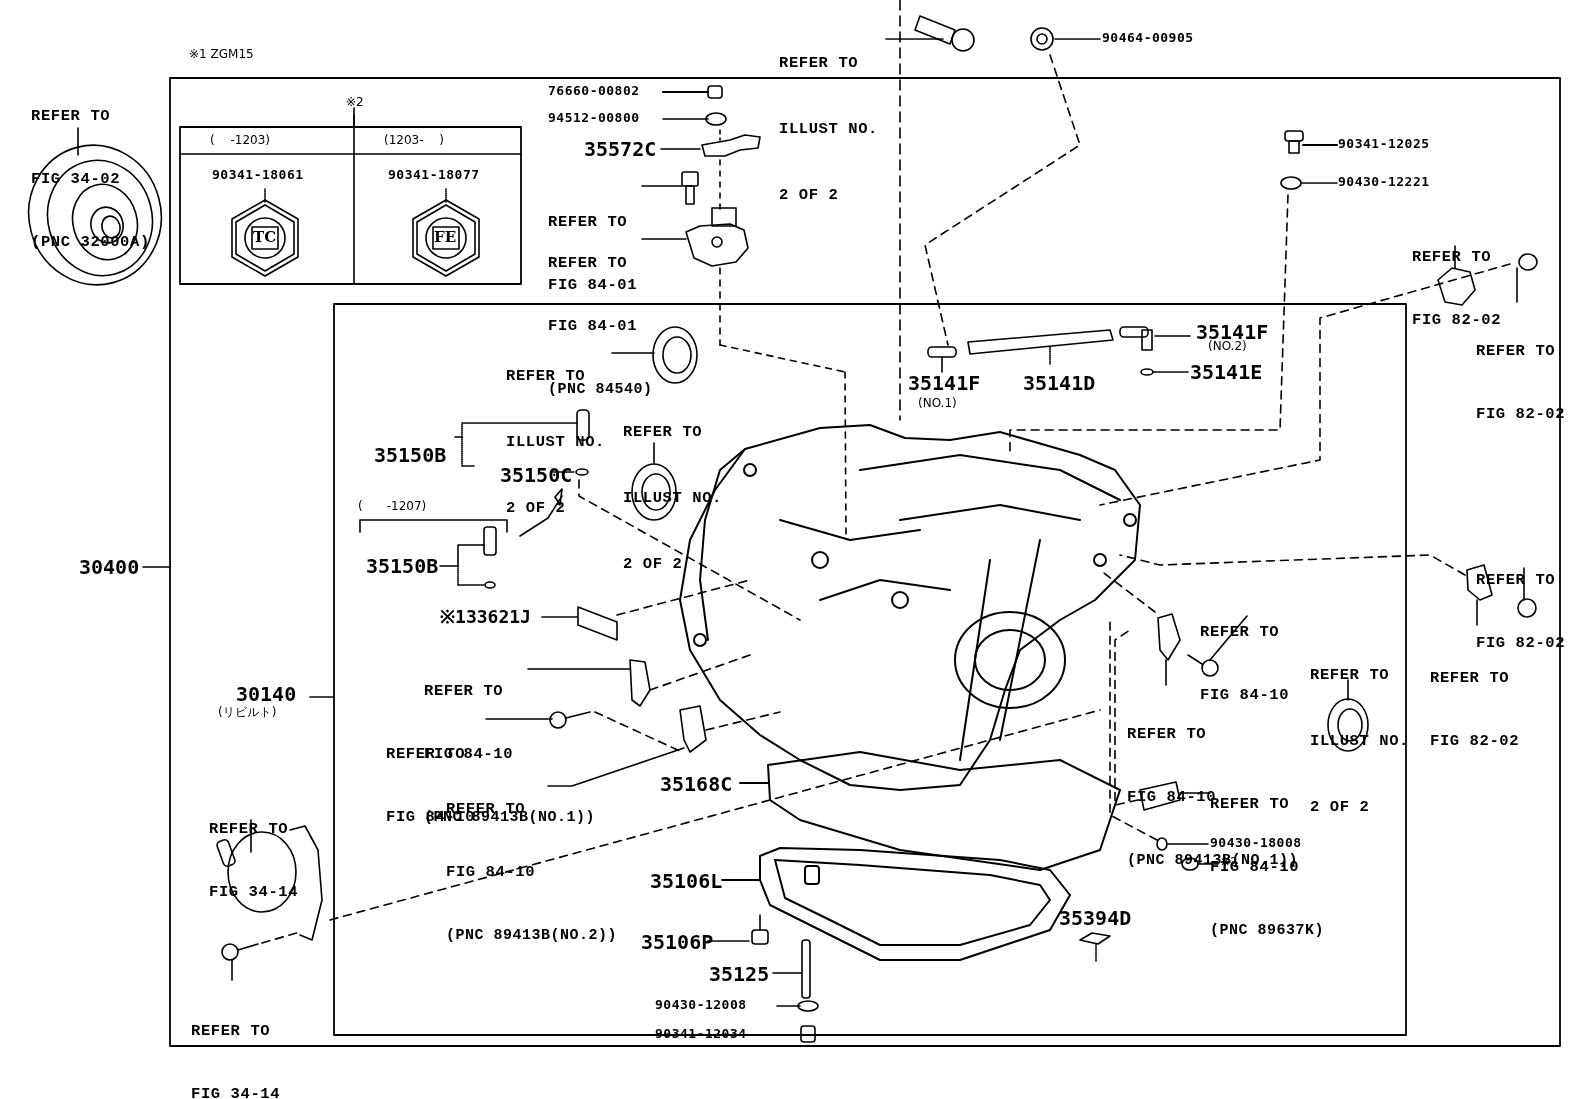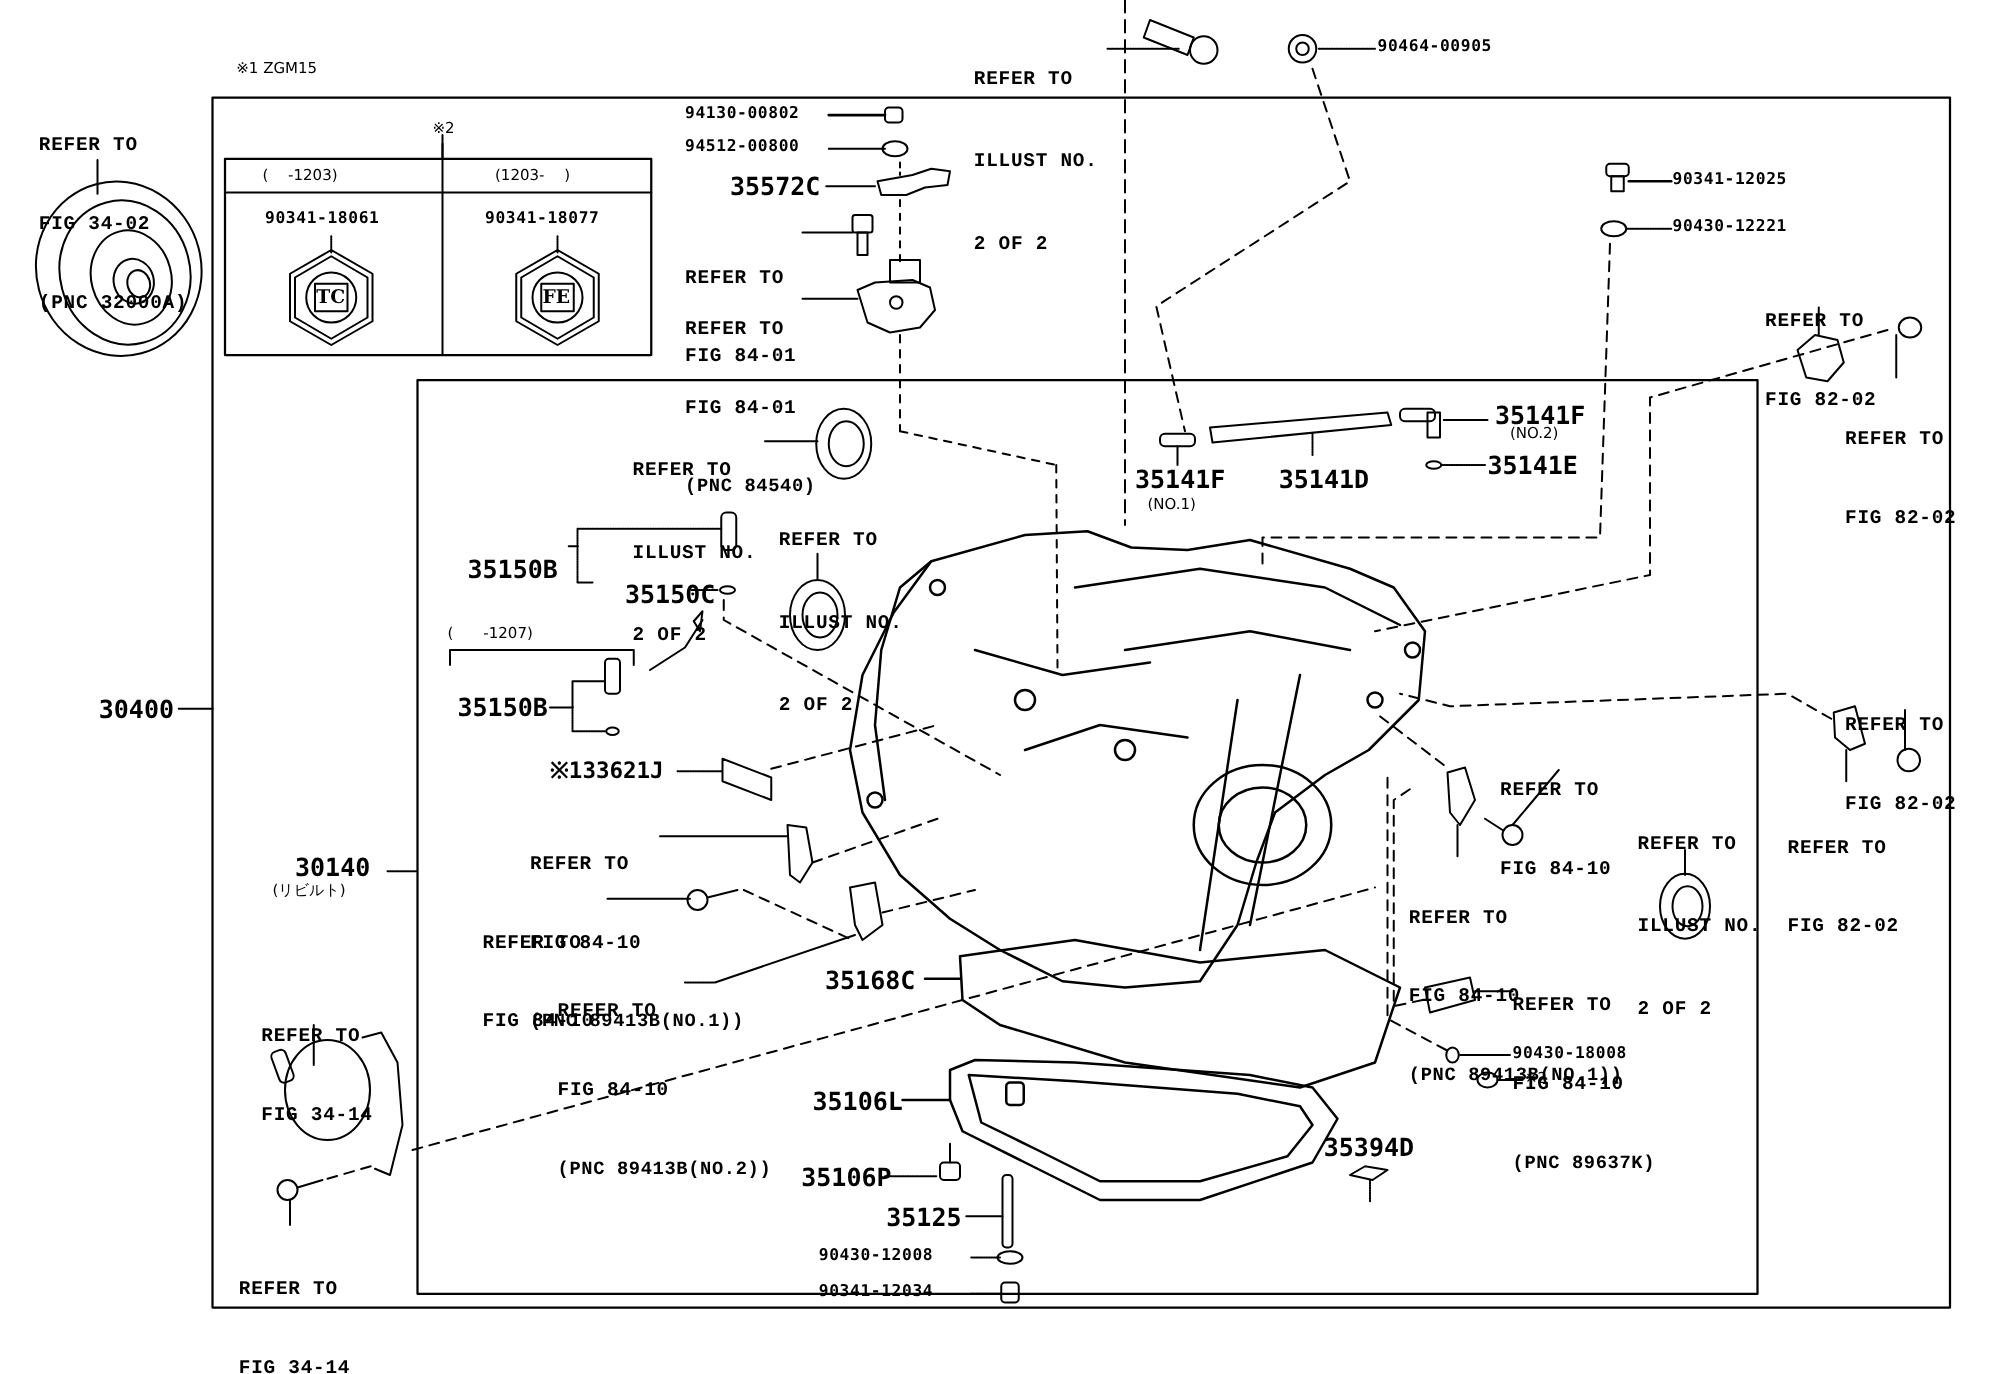--- a/index.html
+++ b/index.html
@@ -290,42 +290,42 @@
     <line x1="238" y1="950" x2="258" y2="944"></line>
     <line x1="232" y1="960" x2="232" y2="980"></line>
     <line x1="262" y1="943" x2="300" y2="932" stroke-dasharray="8 6"></line>
   </g>
 </svg>
 
 <div class="lbl thin" style="left:189px;top:48px;">※1 ZGM15</div>
 <div class="lbl thin" style="left:346px;top:96px;">※2</div>
 
 <div class="lbl thin" style="left:210px;top:134px;">(　 -1203)</div>
-<div class="lbl thin" style="left:396px;top:134px;">(1203-　 )</div>
+<div class="lbl thin" style="left:384px;top:134px;">(1203-　 )</div>
 <div class="lbl pn" style="left:212px;top:168px;">90341-18061</div>
 <div class="lbl pn" style="left:388px;top:168px;">90341-18077</div>
 <div class="lbl" style="left:253px;top:228px;font:bold 15px 'DejaVu Serif',serif;">TC</div>
 <div class="lbl" style="left:434px;top:228px;font:bold 15px 'DejaVu Serif',serif;">FE</div>
 
 <div class="lbl big" style="left:79px;top:557px;">30400</div>
 <div class="lbl big" style="left:236px;top:684px;text-align:right;">30140</div>
 <div class="lbl thin" style="left:218px;top:706px;">(リビルト)</div>
 
 <div class="lbl ref" style="left:31px;top:64px;">
   <div>REFER TO</div>
   <div>FIG 34-02</div>
   <div>(PNC 32000A)</div>
 </div>
 <div class="lbl ref" style="left:779px;top:8px;line-height:22px;">
   <div>REFER TO</div>
   <div>ILLUST NO.</div>
   <div>2 OF 2</div>
 </div>
 <div class="lbl pn" style="left:1102px;top:31px;">90464-00905</div>
-<div class="lbl pn" style="left:548px;top:84px;">94130-00802</div>
+<div class="lbl pn" style="left:548px;top:84px;">76660-00802</div>
 <div class="lbl pn" style="left:548px;top:111px;">94512-00800</div>
 <div class="lbl big" style="left:584px;top:139px;">35572C</div>
 <div class="lbl ref" style="left:548px;top:170px;">
   <div>REFER TO</div>
   <div>FIG 84-01</div>
 </div>
 <div class="lbl ref" style="left:548px;top:211px;">
   <div>REFER TO</div>
   <div>FIG 84-01</div>
   <div class="pnc">(PNC 84540)</div>

